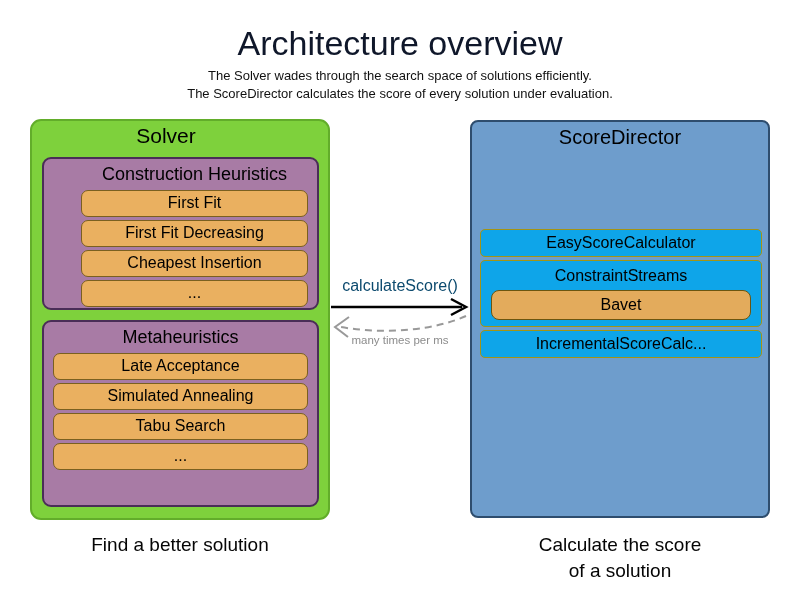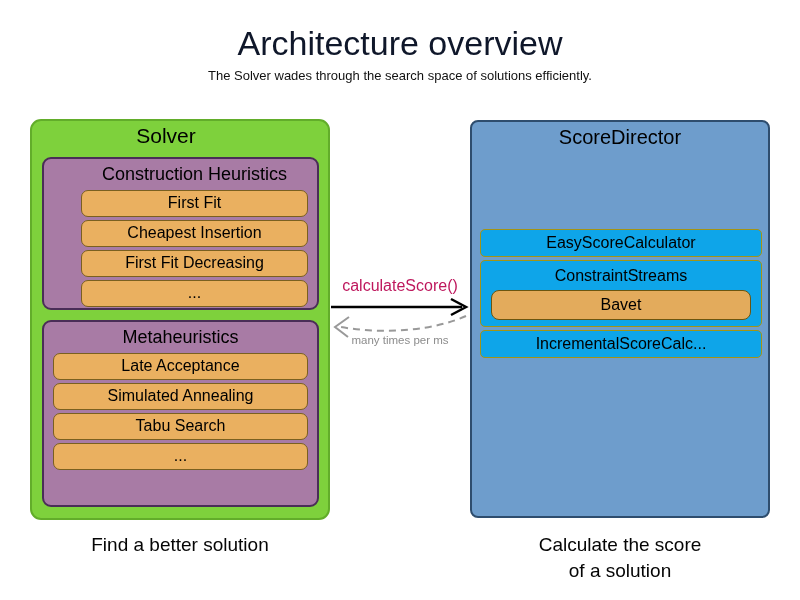--- a/index.html
+++ b/index.html
@@ -68,21 +68,21 @@
   .bavet {
     height: 30px; line-height: 27px; margin: 0 10px;
     background: #e3ab5c; border: 1.5px solid #6b5510; border-radius: 8px;
     text-align: center; font-size: 16px;
   }
 
   
   .arrow-layer { position: absolute; left: 0; top: 0; pointer-events: none; }
   .call-label {
     position: absolute; left: 330px; top: 277px; width: 140px;
-    text-align: center; font-size: 16px; color: #be185d;
+    text-align: center; font-size: 16px; color: #0c4a6e;
   }
   .freq-label {
     position: absolute; left: 330px; top: 334px; width: 140px;
     text-align: center; font-size: 11.5px; color: #8c8c8c;
   }
 
   
   .caption {
     position: absolute; top: 532px; width: 300px;
     text-align: center; font-size: 19px; line-height: 26px; color: #050505;
@@ -91,30 +91,31 @@
   .caption-right { left: 470px; }
 </style>
 </head>
 <body>
 
 <div class="canvas">
 
   <div class="page-title">Architecture overview</div>
   <div class="page-subtitle">
     <div>The Solver wades through the search space of solutions efficiently.</div>
+    <div>The ScoreDirector calculates the score of every solution under evaluation.</div>
   </div>
 
   <div class="solver-box"></div>
   <div class="solver-title">Solver</div>
 
   <div class="phase-box phase-ch">
     <div class="phase-title">Construction Heuristics</div>
     <div class="algo">First Fit</div>
+    <div class="algo">First Fit Decreasing</div>
     <div class="algo">Cheapest Insertion</div>
-    <div class="algo">First Fit Decreasing</div>
     <div class="algo">...</div>
   </div>
 
   <div class="phase-box phase-mh">
     <div class="phase-title">Metaheuristics</div>
     <div class="algo">Late Acceptance</div>
     <div class="algo">Simulated Annealing</div>
     <div class="algo">Tabu Search</div>
     <div class="algo">...</div>
   </div>

